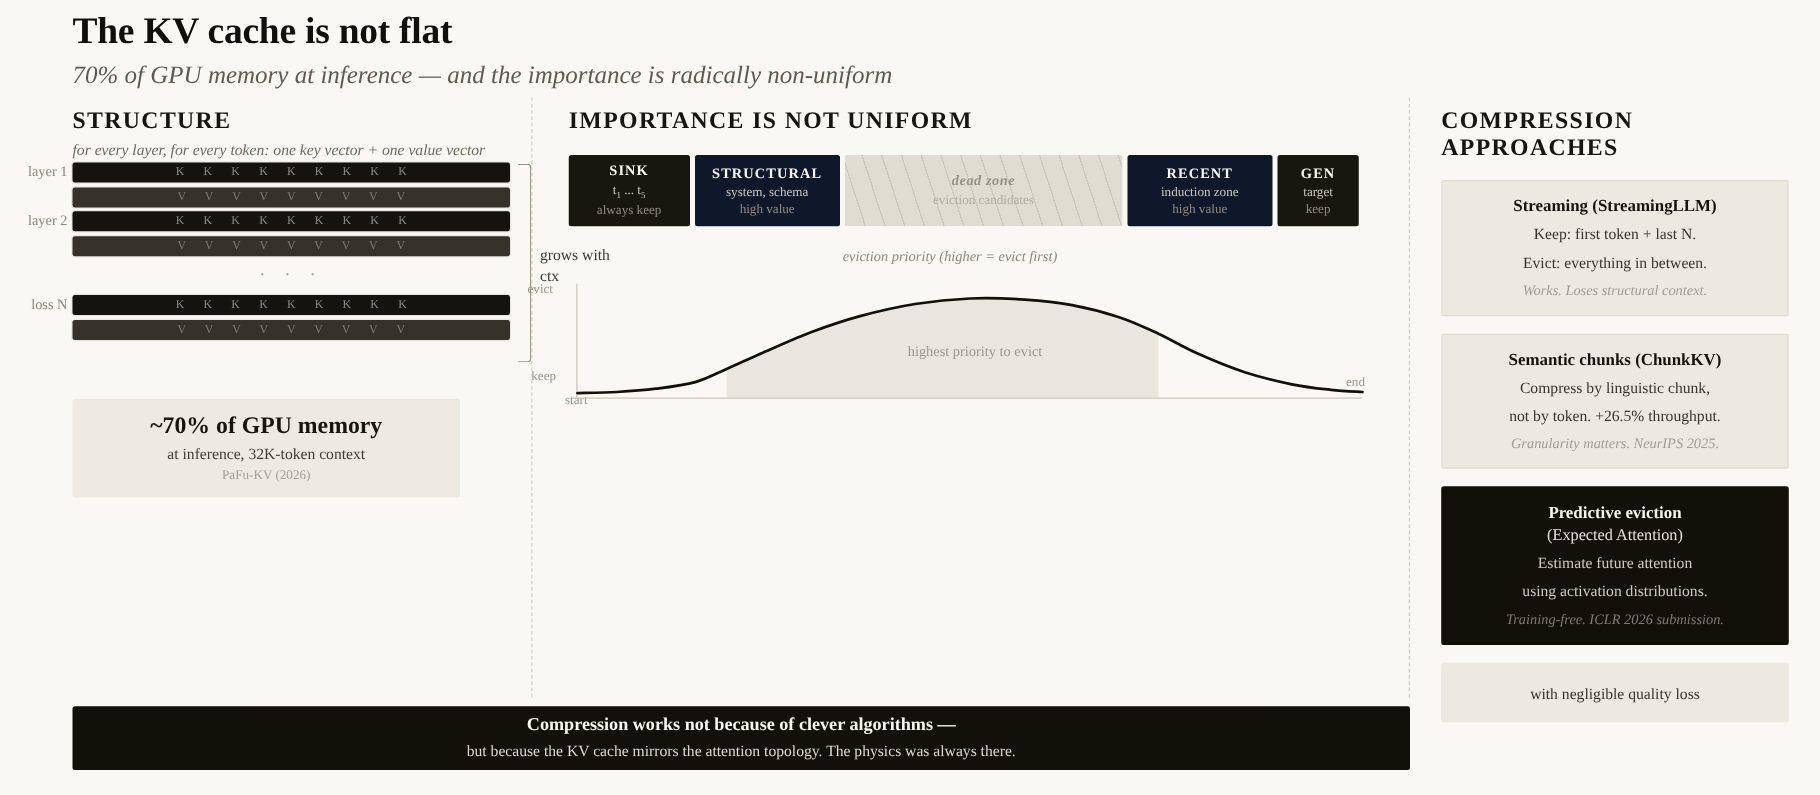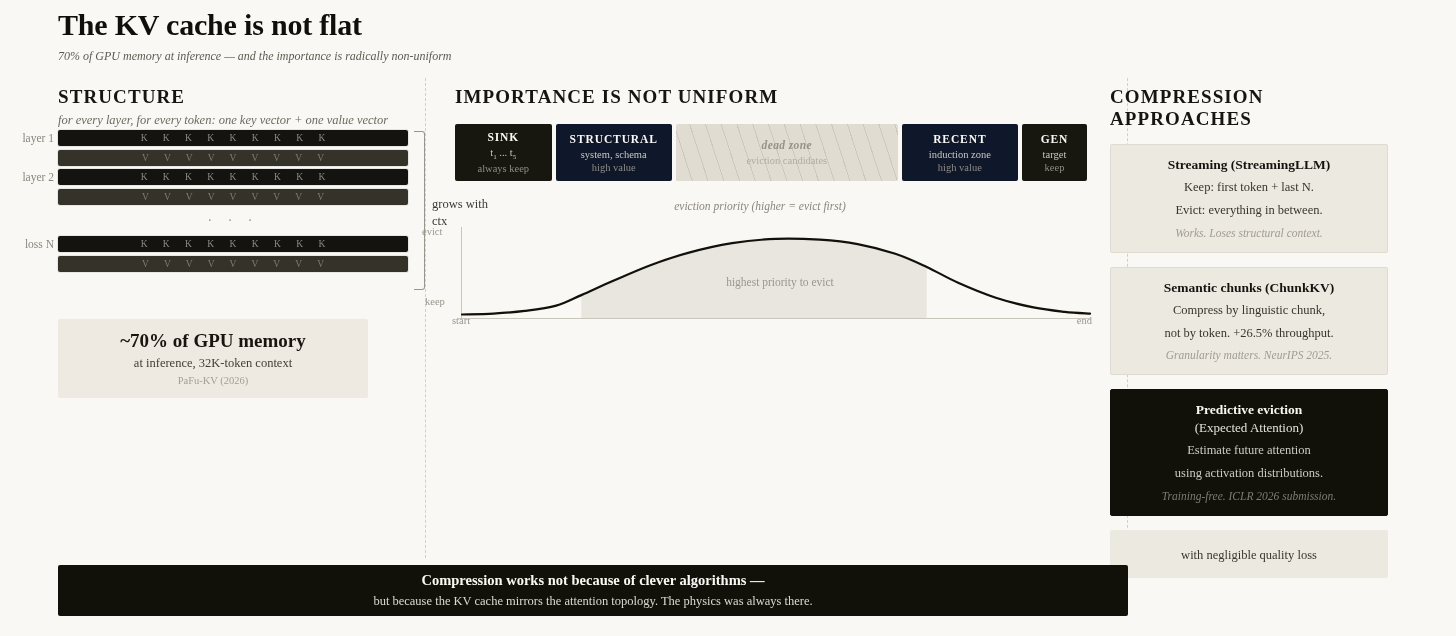--- a/index.html
+++ b/index.html
@@ -13,21 +13,21 @@
   }
   .page{position:relative;width:1456px;height:636px;}
 
   
   .hdr{position:absolute;left:58px;top:8px;width:1100px;}
   .hdr h1{
     margin:0;font-size:30px;font-weight:bold;letter-spacing:-.2px;color:#100f0b;
     font-family:"Liberation Serif", serif;
   }
   .hdr .sub{
-    margin-top:7px;font-style:italic;font-size:12px;color:#5d5a51;
+    margin-top:7px;font-style:italic;font-size:20px;color:#5d5a51;
   }
 
   
   .vdiv{position:absolute;top:78px;width:0;border-left:1px dashed #d3cfc4;height:480px;}
   .vdiv.a{left:425px;}
   .vdiv.b{left:1127px;}
 
   
   .sec-h{
     font-size:19px;font-weight:bold;letter-spacing:1.1px;color:#16150f;
@@ -110,29 +110,29 @@
   
   .curve-wrap{position:absolute;left:425px;top:200px;width:670px;height:130px;}
   .curve-title{
     position:absolute;left:0;top:0;width:670px;text-align:center;
     font-size:11.5px;font-style:italic;color:#8b877c;
   }
   .axlab{position:absolute;font-size:10.5px;color:#9b978c;}
   .axlab.evict{left:-3px;top:26px;}
   .axlab.keep{left:0px;top:96px;}
   .axlab.start{left:27px;top:115px;}
-  .axlab.end{right:3px;top:115px;}
+  .axlab.end{right:3px;top:101px;}
   .curve-svg{position:absolute;left:0;top:22px;}
   .curve-note{
     position:absolute;left:140px;top:76px;width:430px;text-align:center;
     font-size:11.5px;color:#9b978c;
   }
 
   
-  .col-right{position:absolute;left:1110px;top:86px;width:278px;}
+  .col-right{position:absolute;left:1153px;top:86px;width:278px;}
   .card{
     border-radius:2px;padding:12px 14px 13px 14px;margin-bottom:14px;
     background:#ece9e1;border:1px solid #dfdbd1;text-align:center;
   }
   .card h3{margin:0;font-size:13.5px;font-weight:bold;color:#14130e;}
   .card .paren{font-size:13px;color:#14130e;margin-top:2px;}
   .card p{margin:6px 0 0 0;font-size:12.5px;color:#37352e;line-height:1.38;}
   .card .foot{margin-top:7px;font-size:11.5px;font-style:italic;color:#a09c92;}
   .card.dark{background:#121109;border-color:#121109;}
   .card.dark h3{color:#f8f6f1;}

